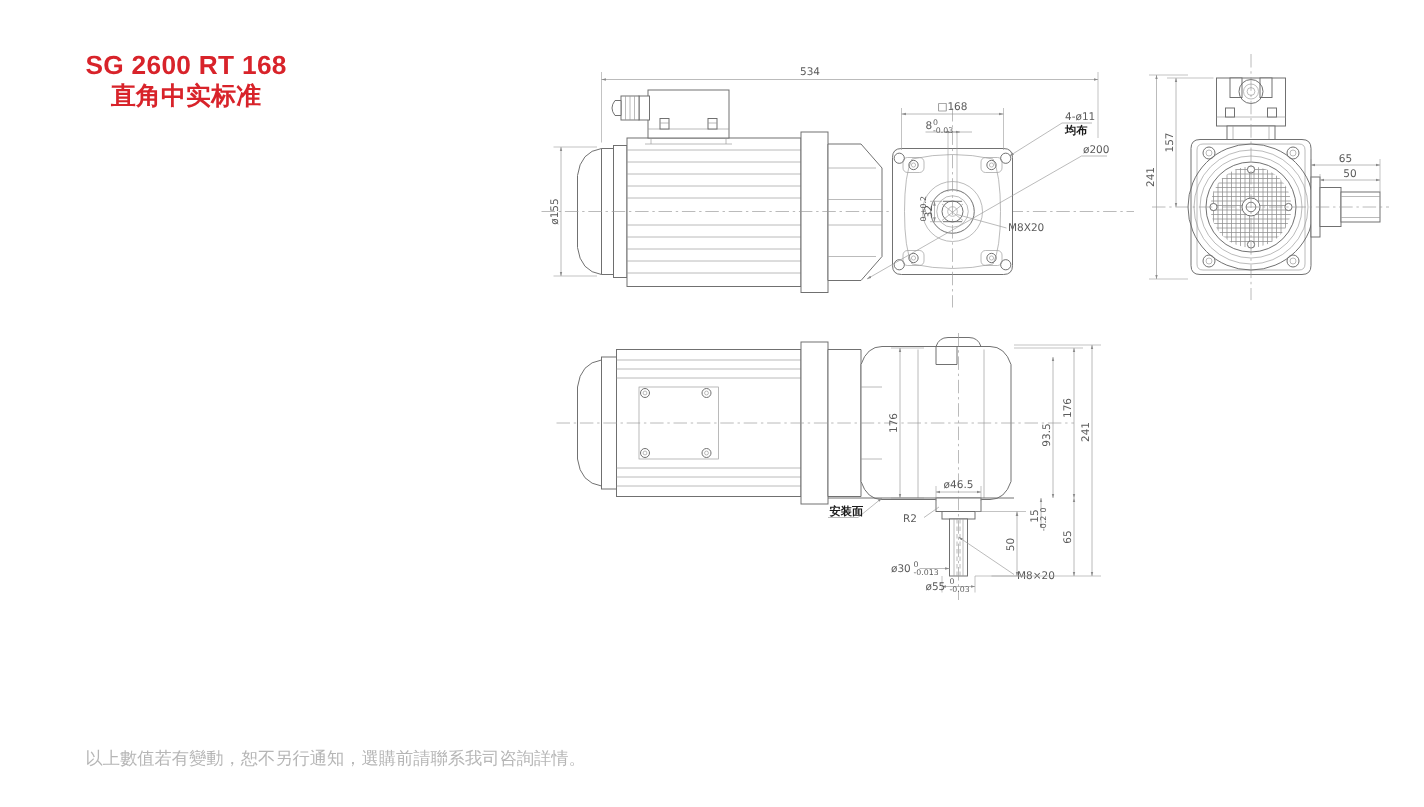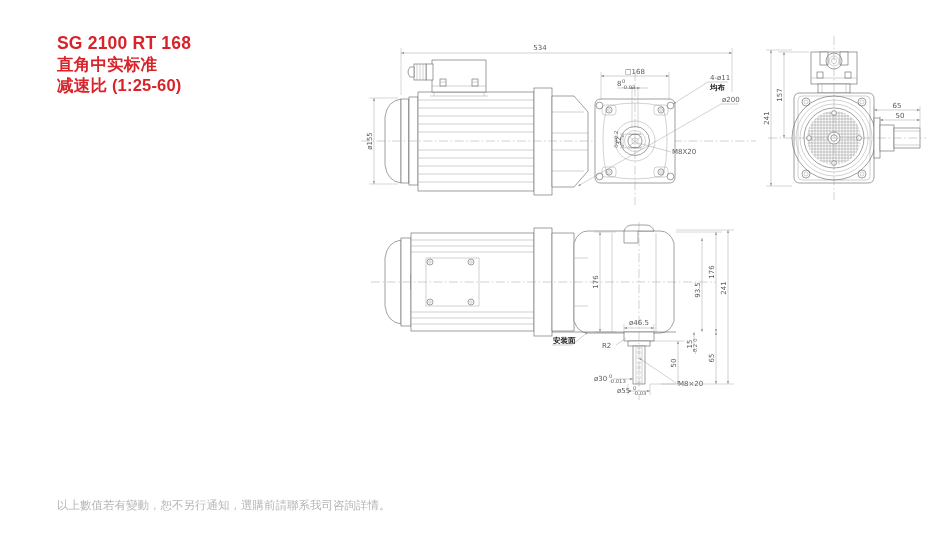--- a/index.html
+++ b/index.html
@@ -11,21 +11,21 @@
   }
   #page{position:absolute;left:0;top:0;width:949px;height:538px;}
 
   
   .title-block{position:absolute;left:57px;top:33px;}
   .title-line{
     color:#d8232a;font-weight:bold;letter-spacing:.2px;
     white-space:nowrap;
   }
   .title-line.l1{font-size:17.5px;line-height:21px;}
-  .title-line.l2{font-size:16.5px;line-height:21px;}
+  .title-line.l2{font-size:16.5px;line-height:21px;text-align:center;}
   .title-line.l3{font-size:16.5px;line-height:21px;}
 
   
   .footer-note{
     position:absolute;left:57px;top:498px;
     font-size:11.5px;color:#b6b6b6;white-space:nowrap;
     font-family:Liberation Mono, monospace;
   }
 
   
@@ -38,23 +38,22 @@
   }
   .dimtext.tiny{font-size:5.2px;}
   .cn{font-family:"DejaVu Sans",sans-serif;fill:#1a1a1a;font-size:7.5px;font-weight:bold;}
 </style>
 </head>
 <body>
 
 <div id="page">
 
   <div class="title-block">
-    <div class="title-line l1">SG 2100 RT 168</div>
+    <div class="title-line l1">SG 2600 RT 168</div>
     <div class="title-line l2">直角中实标准</div>
-    <div class="title-line l3">减速比 (1:25-60)</div>
   </div>
 
   <div class="footer-note">以上數值若有變動，恕不另行通知，選購前請聯系我司咨詢詳情。</div>
 
   <div id="drawing">
   <svg width="949" height="538" viewBox="0 0 949 538" xmlns="http://www.w3.org/2000/svg">
     <defs>
       <style>
         .ln   {stroke:#6d6d6d;stroke-width:.65;fill:none;}
         .lnf  {stroke:#6d6d6d;stroke-width:.65;fill:#ffffff;}

